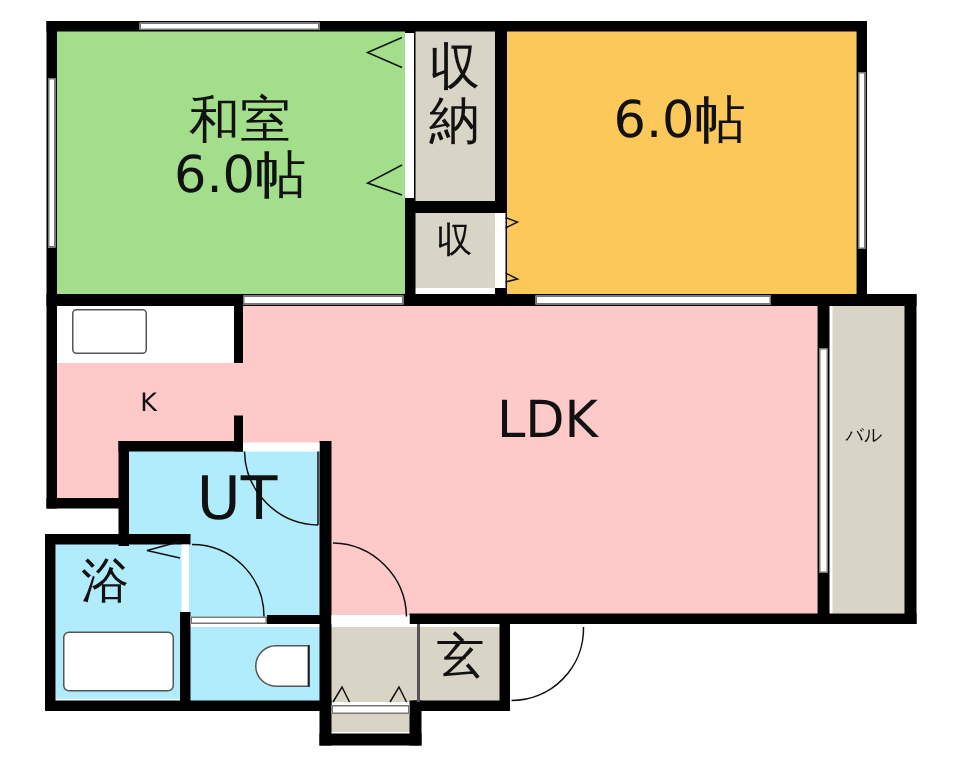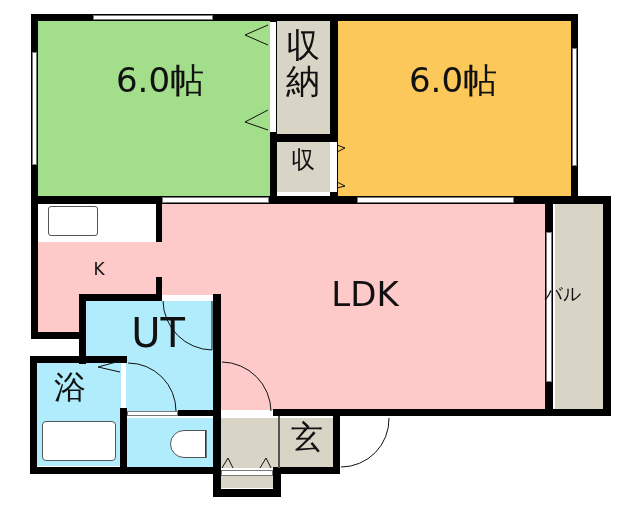--- a/index.html
+++ b/index.html
@@ -93,30 +93,31 @@
     <path d="M389,418 A48,48 0 0 1 341,467"></path>
 
     <polyline points="222,468 228,458 233,468"></polyline>
     <polyline points="260,468 266,458 271,468"></polyline>
 
     <line x1="206" y1="430" x2="206" y2="458"></line>
   </g>
 </svg>
 
 <div class="room-label" style="left:90px;top:62px;width:140px;font-size:34px;">
+  <div>和室</div>
   <div>6.0帖</div>
 </div>
 <div class="room-label" style="left:388px;top:62px;width:130px;font-size:34px;">
   <div>6.0帖</div>
 </div>
 <div class="room-label" style="left:276px;top:28px;width:54px;font-size:34px;line-height:1.05;">
   <div>収</div>
   <div>納</div>
 </div>
 <div class="room-label" style="left:276px;top:148px;width:54px;font-size:24px;">収</div>
-<div class="room-label" style="left:290px;top:276px;width:150px;font-size:34px;">
+<div class="room-label" style="left:290px;top:262px;width:150px;font-size:34px;">
   <div>LDK</div>
 </div>
 <div class="room-label" style="left:85px;top:260px;width:28px;font-size:17px;">K</div>
 <div class="room-label" style="left:118px;top:312px;width:80px;font-size:40px;">UT</div>
 <div class="room-label" style="left:45px;top:370px;width:50px;font-size:32px;">浴</div>
 <div class="room-label" style="left:282px;top:420px;width:50px;font-size:32px;">玄</div>
-<div class="room-label" style="left:538px;top:284px;width:50px;font-size:18px;">バル</div>
+<div class="room-label" style="left:551px;top:284px;width:50px;font-size:12px;">バル</div>
 
 </body></html>

